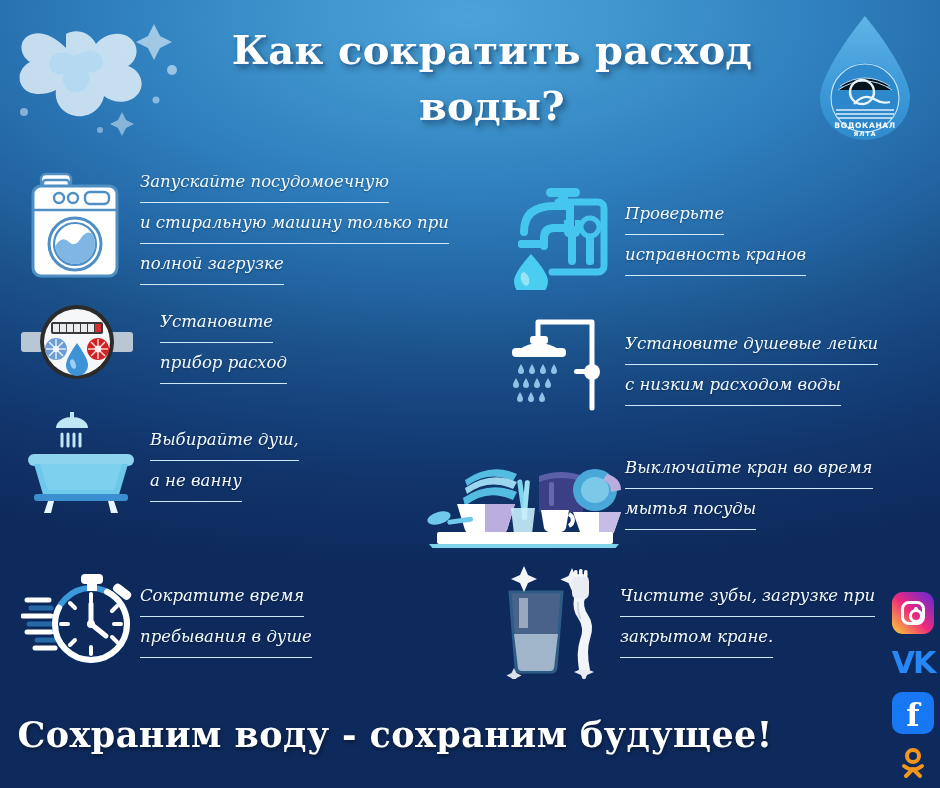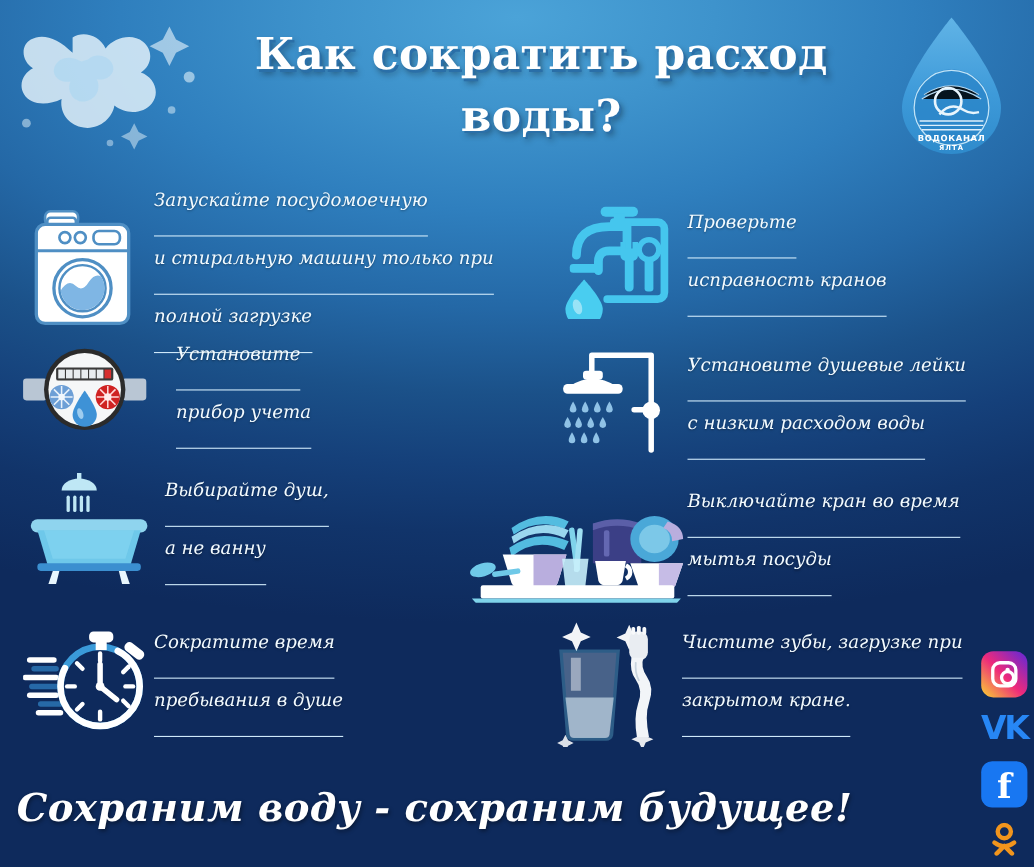--- a/index.html
+++ b/index.html
@@ -53,39 +53,39 @@
     font-family:"DejaVu Serif", serif;
     font-style:italic;
     font-size:16.5px;
     line-height:39px;
     color:#f3fbff;
     text-shadow:0 1px 2px rgba(0,0,0,.35);
     white-space:nowrap;
   }
   .tip .txt span {
     border-bottom:1.6px solid #cfe9fa;
-    padding-bottom:13px;
+    padding-bottom:1px;
     display:inline-block;
     text-align:right;
   }
 
   
   .c-left  { left:10px; }
   .c-right { left:480px; }
   .r1 { top:0px; }
   .r2 { top:140px; }
-  .r3 { top:262px; }
+  .r3 { top:244px; }
   .r4 { top:400px; }
 
   
   .slogan {
     position:absolute; left:0; top:714px; width:790px;
     text-align:center;
     font-family:"DejaVu Serif", serif;
-    font-style:italic; font-weight:bold;
+    font-weight:bold;
     font-size:35px;
     color:#ffffff;
     text-shadow:1px 2px 4px rgba(0,0,0,.45);
     letter-spacing:.4px;
   }
 
   
   .socials {
     position:absolute; right:6px; bottom:4px;
     display:flex; align-items:center; gap:8px;flex-direction:column;
@@ -243,21 +243,21 @@
               <path d="M72 40 l14 14"></path>
               <path d="M86 40 l-14 14"></path>
           </g>
           <circle cx="79" cy="47" r="3.4" fill="#ffecec"></circle>
           <path d="M58 41 C58 41 69 56 69 63 A11 11 0 0 1 47 63 C47 56 58 41 58 41 Z" fill="#3e92d6"></path>
           <ellipse cx="54" cy="62" rx="2.6" ry="5" fill="#bfe0f7" opacity=".75" transform="rotate(-18 54 62)"></ellipse>
         </svg>
       </div>
       <div class="txt" style="margin-left:20px;">
         <span>Установите</span><br>
-        <span>прибор учета</span>
+        <span>прибор расход</span>
       </div>
     </div>
 
     <div class="tip c-right r2" style="top:150px;text-decoration:underline;">
       <div class="ico" style="width:145px;">
         <svg width="118" height="105" viewBox="0 0 118 105">
           <path d="M44 30 V10 H98 V96" fill="none" stroke="#ffffff" stroke-width="5" stroke-linecap="round" stroke-linejoin="round"></path>
           <rect x="36" y="24" width="18" height="8" rx="3" fill="#ffffff"></rect>
           <path d="M24 38 q21 -14 42 0 z" fill="#ffffff"></path>
           <rect x="18" y="36" width="54" height="9" rx="4" fill="#ffffff"></rect>

